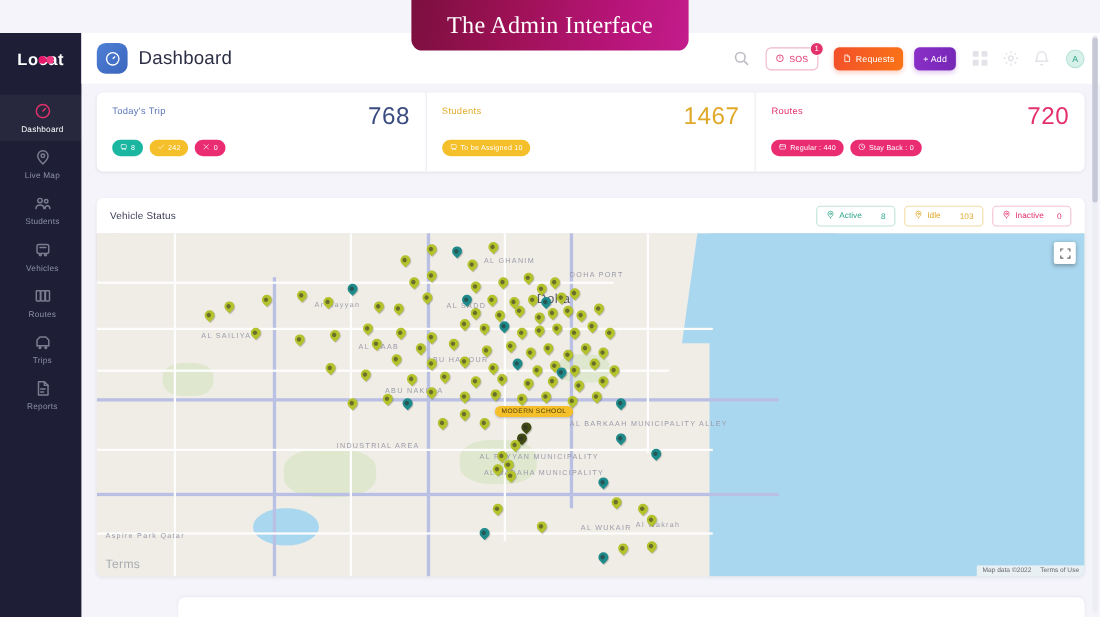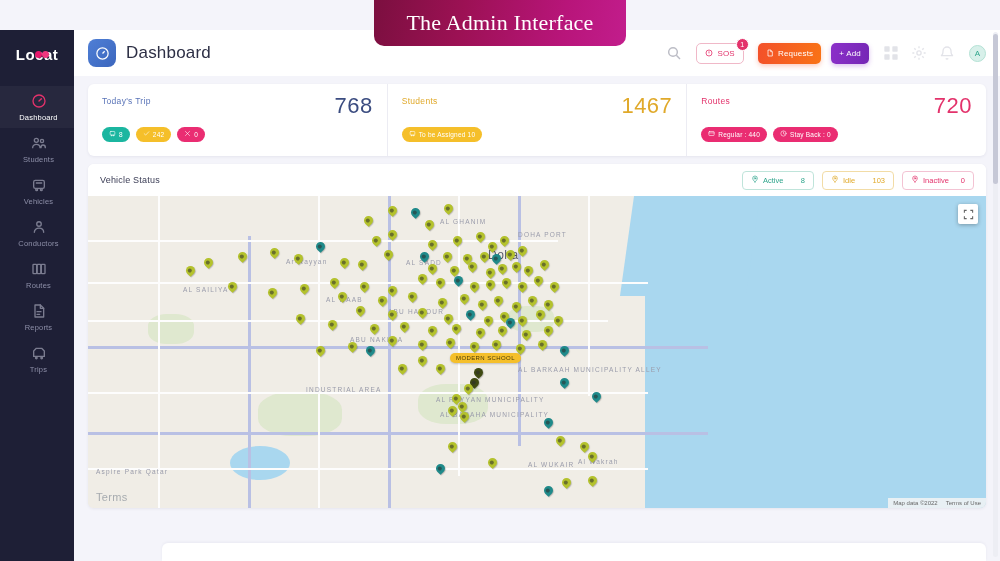--- a/index.html
+++ b/index.html
@@ -104,21 +104,21 @@
 
   
   .content { position: absolute; left: 74px; top: 76px; right: 0; bottom: 0; padding: 8px 14px 0; }
 
   .card {
     background: #ffffff; border-radius: 6px;
     box-shadow: 0 1px 3px rgba(40,40,90,.07);
   }
 
   
-  .stats { display: flex; height: 72px; margin-bottom: 8px; }
+  .stats { display: flex; height: 72px; margin-bottom: 24px; }
   .stat { flex: 1; padding: 12px 14px 0; position: relative; }
   .stat + .stat { border-left: 1px solid #ececf3; }
   .stat-head { display: flex; align-items: flex-start; justify-content: space-between; }
   .stat-label { font-size: 8.5px; letter-spacing: .3px; }
   .stat-value { font-size: 22px; line-height: .9; letter-spacing: .5px; }
   .chips { display: flex; gap: 6px; margin-top: 11px; }
   .chip {
     height: 15px; border-radius: 8px; padding: 0 7px; color: #fff;
     font-size: 6.5px; display: inline-flex; align-items: center; gap: 3px;
     letter-spacing: .2px; cursor: pointer;
@@ -130,21 +130,21 @@
     height: 32px; display: flex; align-items: center;
     padding: 0 12px; border-radius: 6px 6px 0 0; background:#fff;
   }
   .vs-title { font-size: 9px; color: #3a3c55; letter-spacing: .2px; }
   .filters { display: flex; gap: 8px; }
   .filter {
     height: 19px; min-width: 72px; border-radius: 4px; background: #fff;
     display: inline-flex; align-items: center; gap: 5px; padding: 0 8px;
     font-size: 7.5px; cursor: pointer; justify-content: space-between;
   }
-  .filter .fl { display: flex; align-items: center; gap: 4px; }
+  .filter .fl { display: flex; gap: 4px; }
   .filter svg { width: 8px; height: 8px; }
 
   
   .map-wrap {
     position: relative; height: 312px; margin: 0 0 0 0; overflow: hidden;
     border-radius: 0 0 6px 6px; background: #e9e6df;
   }
   .map-canvas { position: absolute; inset: 0; }
   .land { position:absolute; inset:0; background:#f0ede6; }
   .sea { position:absolute; right:0; top:0; width:38%; height:100%;
@@ -236,66 +236,66 @@
     <div class="nav" id="nav">
         <div class="nav-item active">
           <span class="nav-ico"><svg viewBox="0 0 24 24" width="16" height="16" fill="none" stroke="#e3326b" stroke-width="2" stroke-linecap="round" stroke-linejoin="round">
               <circle cx="12" cy="12" r="9"></circle>
               <path d="M12 12 L15.5 8.5"></path>
             </svg></span>
           <span class="nav-label">Dashboard</span>
         </div>
         <div class="nav-item">
           <span class="nav-ico"><svg viewBox="0 0 24 24" width="16" height="16" fill="none" stroke="#b9bbcc" stroke-width="2" stroke-linecap="round" stroke-linejoin="round">
+              <path d="M12 21s7-6.2 7-11a7 7 0 1 0-14 0c0 4.8 7 11 7 11z"></path>
+              <circle cx="12" cy="10" r="2.4"></circle>
+            </svg></span>
+          <span class="nav-label">Live Map</span>
+        </div>
+        <div class="nav-item">
+          <span class="nav-ico"><svg viewBox="0 0 24 24" width="16" height="16" fill="none" stroke="#b9bbcc" stroke-width="2" stroke-linecap="round" stroke-linejoin="round">
               <circle cx="8" cy="8" r="3"></circle>
               <circle cx="16.5" cy="9" r="2.4"></circle>
               <path d="M2.5 19c0-3.2 2.6-5 5.5-5s5.5 1.8 5.5 5M15 19c0-2.6 1.4-4 3-4s3.5 1.2 3.5 4"></path>
             </svg></span>
           <span class="nav-label">Students</span>
         </div>
         <div class="nav-item">
           <span class="nav-ico"><svg viewBox="0 0 24 24" width="16" height="16" fill="none" stroke="#b9bbcc" stroke-width="2" stroke-linecap="round" stroke-linejoin="round">
               <rect x="4" y="5" width="16" height="12" rx="2.5"></rect>
               <circle cx="8.5" cy="19" r="1.4"></circle>
               <circle cx="15.5" cy="19" r="1.4"></circle>
               <path d="M8 9h8"></path>
             </svg></span>
           <span class="nav-label">Vehicles</span>
         </div>
         <div class="nav-item">
           <span class="nav-ico"><svg viewBox="0 0 24 24" width="16" height="16" fill="none" stroke="#b9bbcc" stroke-width="2" stroke-linecap="round" stroke-linejoin="round">
-              <circle cx="12" cy="7.5" r="3.4"></circle>
-              <path d="M5 20c0-4 3.2-6.3 7-6.3S19 16 19 20"></path>
-            </svg></span>
-          <span class="nav-label">Conductors</span>
-        </div>
-        <div class="nav-item">
-          <span class="nav-ico"><svg viewBox="0 0 24 24" width="16" height="16" fill="none" stroke="#b9bbcc" stroke-width="2" stroke-linecap="round" stroke-linejoin="round">
               <rect x="3" y="5" width="5.5" height="14" rx="1"></rect>
               <rect x="9.2" y="5" width="5.5" height="14" rx="1"></rect>
               <rect x="15.5" y="5" width="5.5" height="14" rx="1"></rect>
             </svg></span>
           <span class="nav-label">Routes</span>
-        </div>
-        <div class="nav-item">
-          <span class="nav-ico"><svg viewBox="0 0 24 24" width="16" height="16" fill="none" stroke="#b9bbcc" stroke-width="2" stroke-linecap="round" stroke-linejoin="round">
-              <path d="M6 3h8l5 5v13H6z"></path>
-              <path d="M14 3v5h5"></path>
-              <path d="M9 13h6M9 17h4"></path>
-            </svg></span>
-          <span class="nav-label">Reports</span>
         </div>
         <div class="nav-item">
           <span class="nav-ico"><svg viewBox="0 0 24 24" width="16" height="16" fill="none" stroke="#b9bbcc" stroke-width="2" stroke-linecap="round" stroke-linejoin="round">
               <path d="M4 17V9l4-4h8l4 4v8"></path>
               <path d="M4 17h16"></path>
               <circle cx="8" cy="19.5" r="1.2"></circle>
               <circle cx="16" cy="19.5" r="1.2"></circle>
             </svg></span>
           <span class="nav-label">Trips</span>
+        </div>
+        <div class="nav-item">
+          <span class="nav-ico"><svg viewBox="0 0 24 24" width="16" height="16" fill="none" stroke="#b9bbcc" stroke-width="2" stroke-linecap="round" stroke-linejoin="round">
+              <path d="M6 3h8l5 5v13H6z"></path>
+              <path d="M14 3v5h5"></path>
+              <path d="M9 13h6M9 17h4"></path>
+            </svg></span>
+          <span class="nav-label">Reports</span>
         </div>
       </div>
   </div>
 
   <div class="topbar">
     <div class="page-icon">
       <svg viewBox="0 0 24 24" width="15" height="15" fill="none" stroke="#fff" stroke-width="2">
         <circle cx="12" cy="12" r="9"></circle>
           <path d="M12 12 L15.5 8.5"></path>
       </svg>

